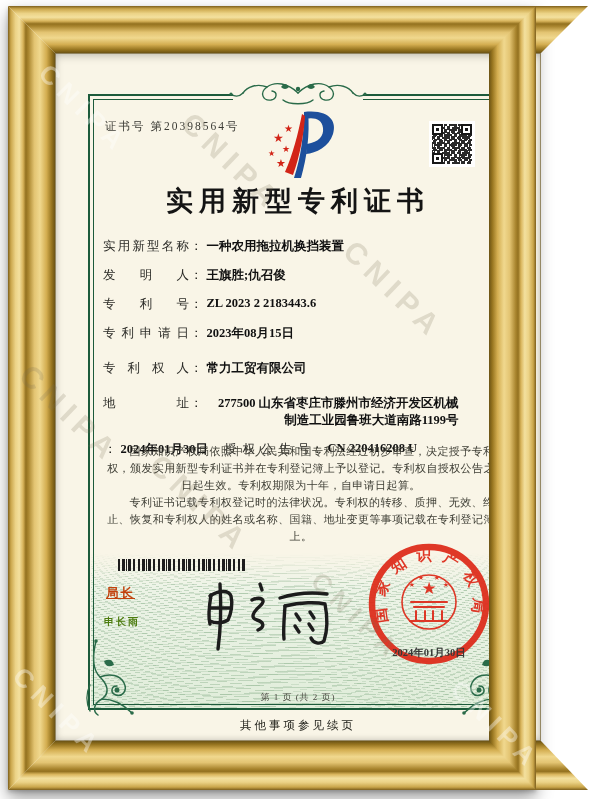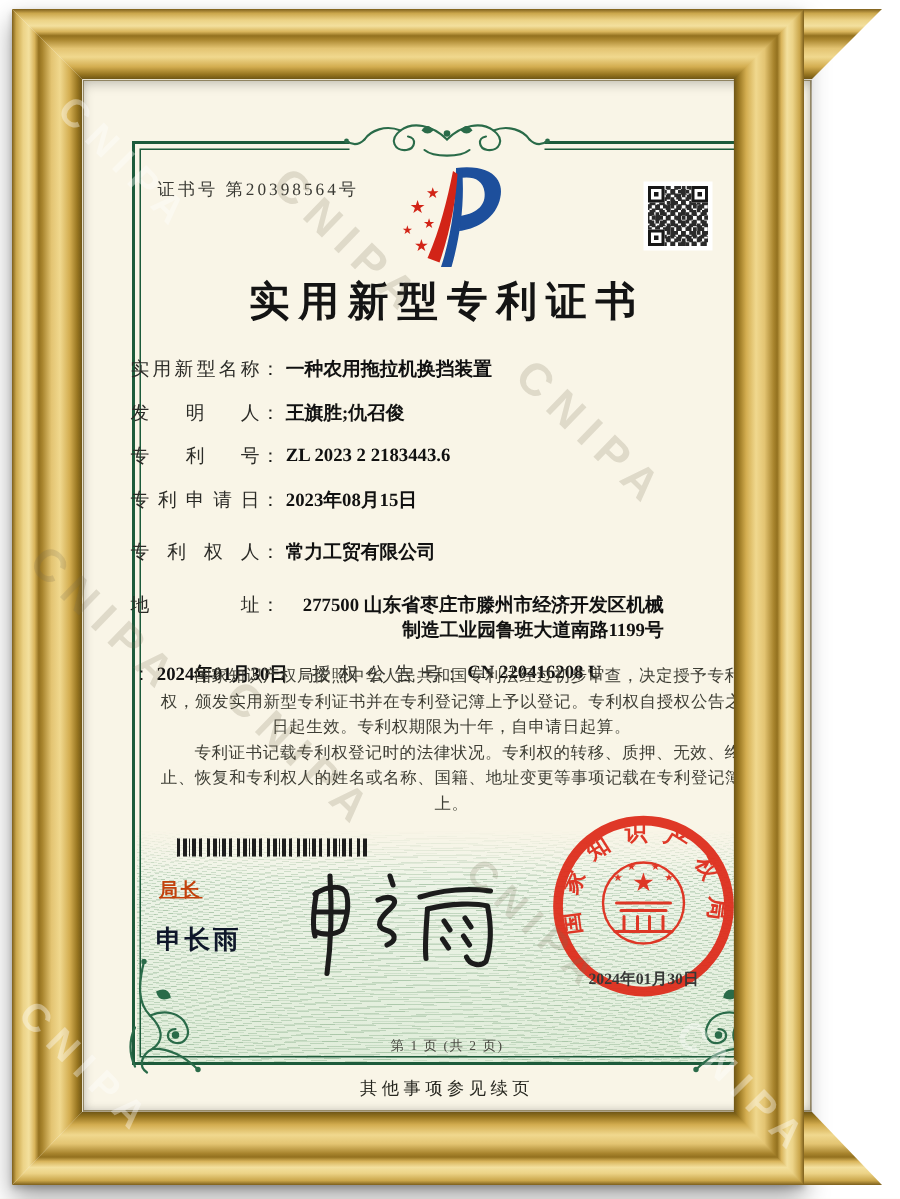--- a/index.html
+++ b/index.html
@@ -46,43 +46,43 @@
     background:
       repeating-conic-gradient(#181818 0 25%, transparent 0 50%) 0 0/5px 5px,
       repeating-conic-gradient(transparent 0 25%, #181818 0 50%) 1px 2px/7px 7px; opacity:.92; }
   .finder { position:absolute; width:11px; height:11px; border:2px solid #181818; background:#fff; }
   .finder i { position:absolute; left:2px; top:2px; width:3px; height:3px; background:#181818; display:block; }
   .finder.tl { left:3px; top:3px; } .finder.tr { right:3px; top:3px; } .finder.bl { left:3px; bottom:3px; }
 
   .title { position:absolute; left:0; top:130px; width:100%; text-align:center;
     font-size:27px; font-weight:700; color:#141414; letter-spacing:6px; }
 
-  .fields { position:absolute; left:32px; top:185px; width:398px; font-size:12.5px; color:#1d1d1a; }
+  .fields { position:absolute; left:48px; top:185px; width:398px; font-size:12.5px; color:#1d1d1a; }
   .frow { margin-top:12px; display:flex; }
   .frow.first { margin-top:0; }
   .frow.gap { margin-top:18px; }
   .flabel { display:inline-block; width:86px; text-align:justify; text-align-last:justify; color:#2c2c28; flex:0 0 86px; }
   .fcolon { margin:0 4px 0 1px; }
   .fvalue { font-weight:600; color:#111; }
   .addrv { width:252px; line-height:1.35;text-align:right; }
   .half2 { margin-left:16px; }
 
   .paras { position:absolute; left:48px; top:390px; width:396px; font-size:11px;
     line-height:17px; color:#3e3e35; }
   .paras p { text-indent:2em; letter-spacing:.4px;text-align:center; }
 
   .barcode { position:absolute; left:63px; top:506px; width:128px; height:12px;
     background:
       repeating-linear-gradient(90deg,#1d1d1d 0 2px,transparent 2px 5px),
       repeating-linear-gradient(90deg,#1d1d1d 0 1px,transparent 1px 4px); }
 
   .director-title { position:absolute; left:51px; top:532px; font-size:12.5px; font-weight:700;
     font-family:"Liberation Sans","DejaVu Sans",sans-serif; color:#c2410c; letter-spacing:2px;text-decoration:underline; }
-  .director-name { position:absolute; left:49px; top:562px; font-size:17px; font-weight:700;
-    font-family:"Liberation Sans","DejaVu Sans",sans-serif; color:#0f172a; letter-spacing:2px; }
+  .director-name { position:absolute; left:49px; top:562px; font-size:10px; font-weight:700;
+    font-family:"Liberation Sans","DejaVu Sans",sans-serif; color:#4d7c0f; letter-spacing:2px; }
   .signature { position:absolute; left:126px; top:522px; }
 
   .seal { position:absolute; left:308px; top:487px; z-index:4; }
 
   .flourish { position:absolute; bottom:24px; }
   .flourish.fl { left:27px; }
   .flourish.fr { right:27px; transform:scaleX(-1); }
   .ornament-top { position:absolute; left:168px; top:22px; }
 
   .page-info { position:absolute; left:33px; top:638px; width:420px; text-align:center;

